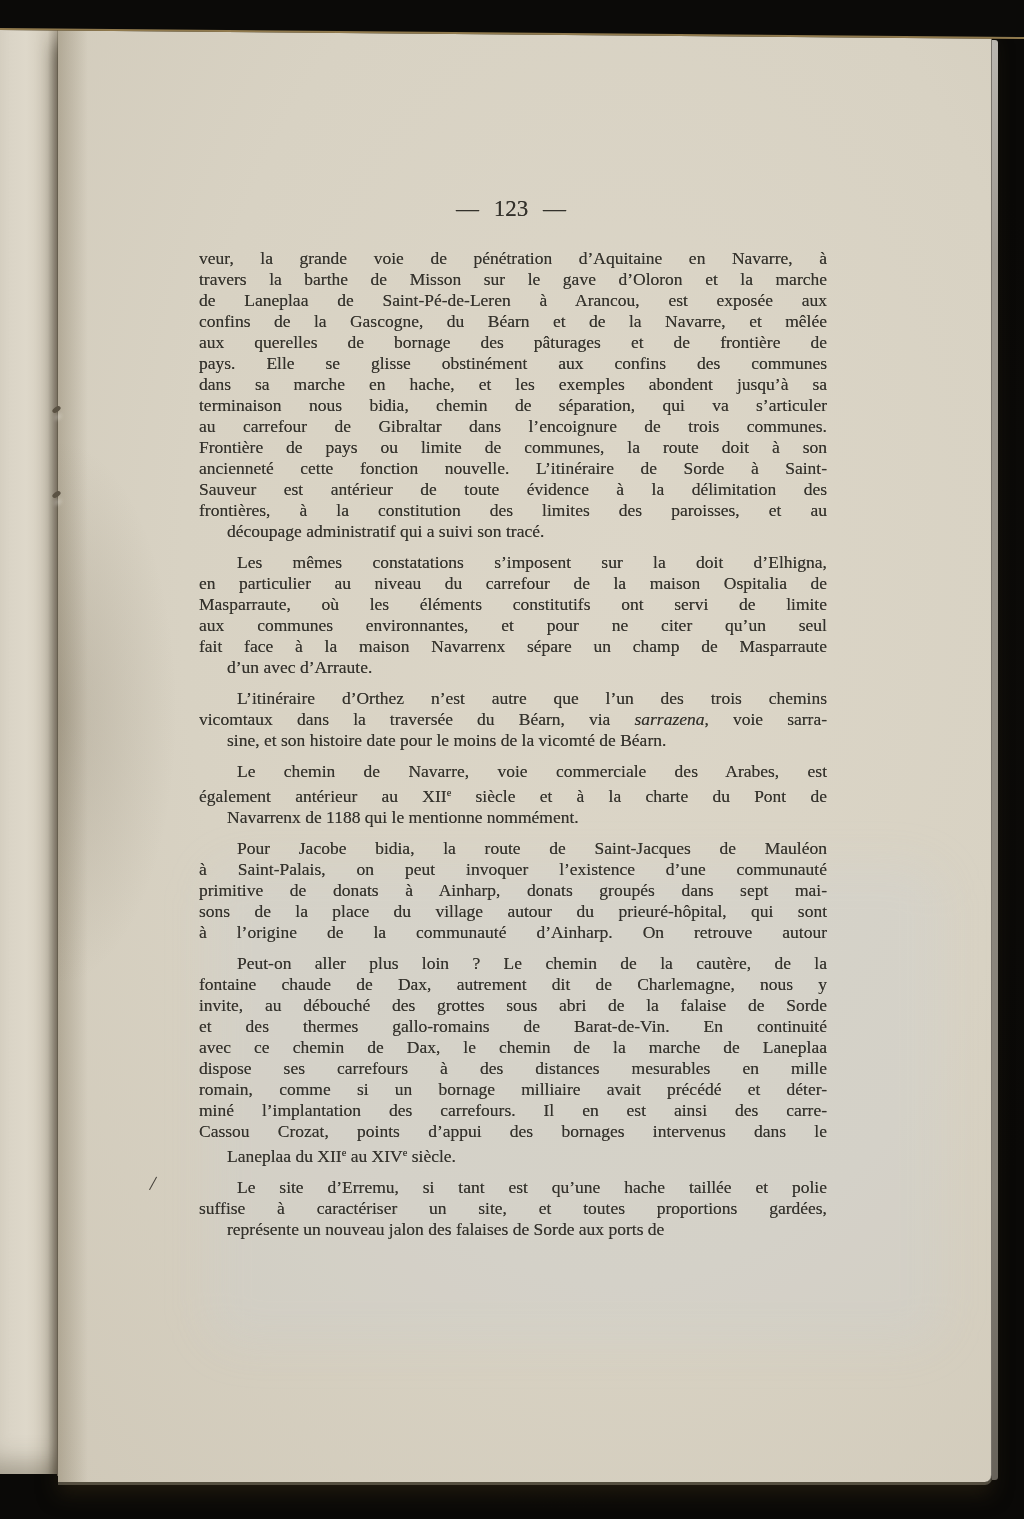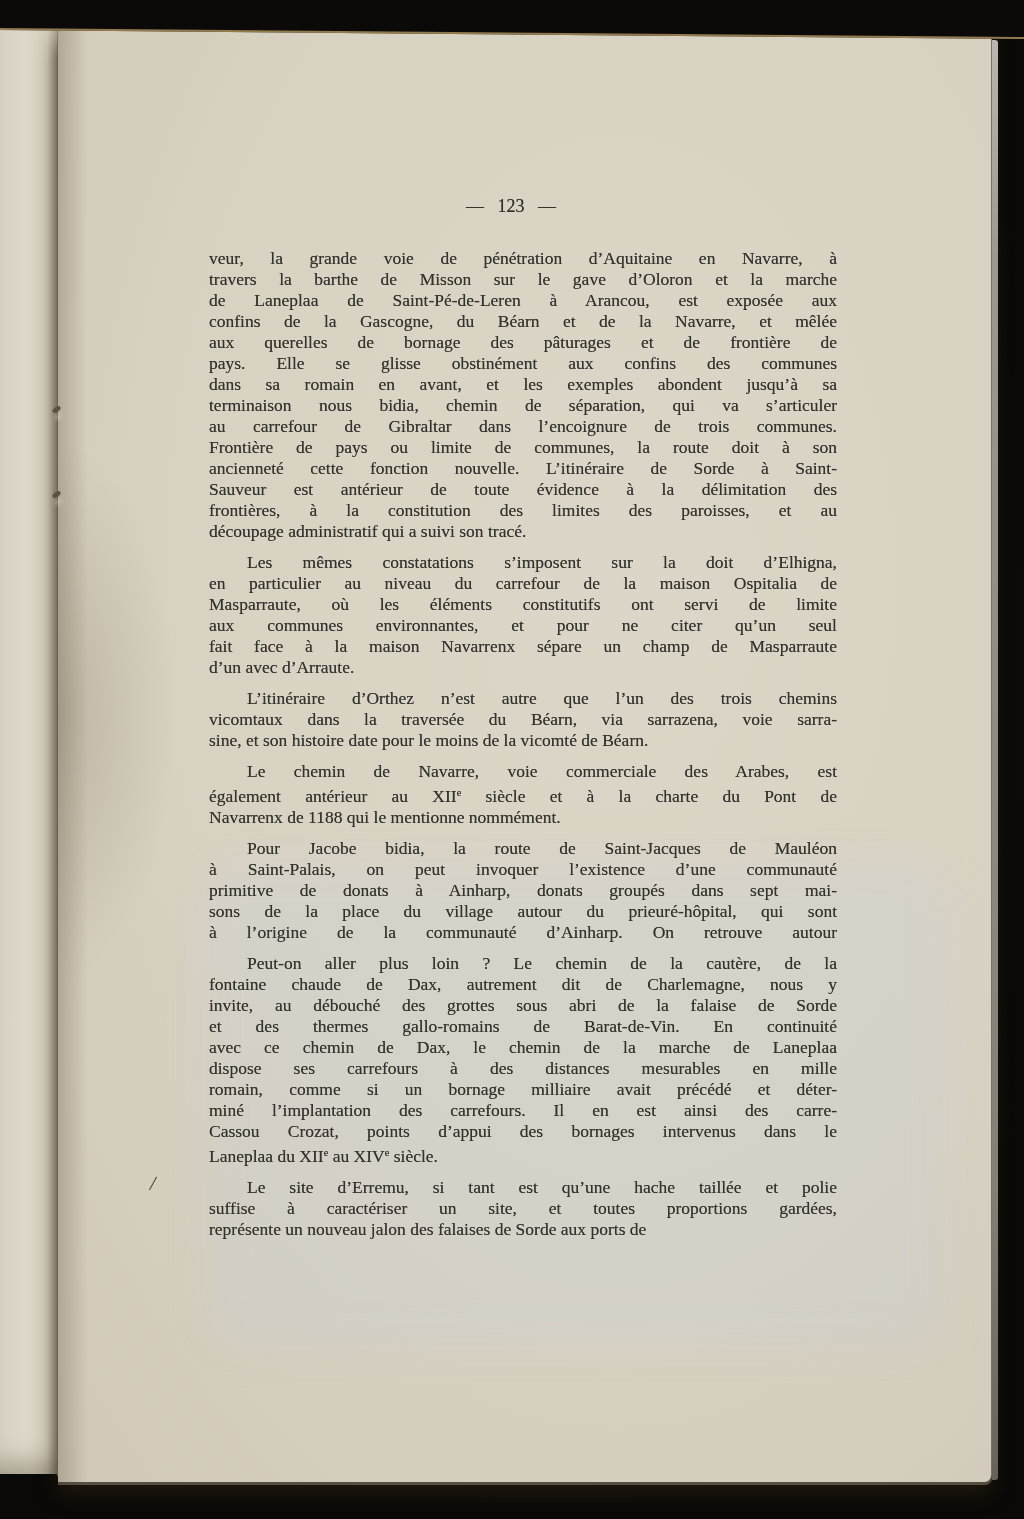--- a/index.html
+++ b/index.html
@@ -66,57 +66,57 @@
 
   
   .margin-mark{
     position:absolute;left:150px;top:1173px;font-size:21px;color:#45403a;
     transform:rotate(10deg);line-height:1;
   }
 
   
   .pagenum{
     position:absolute;left:197px;top:196px;width:628px;
-    text-align:center;font-size:18px;color:#33312b;word-spacing:9px;
+    text-align:center;font-size:23px;color:#33312b;word-spacing:9px;
     text-shadow:0 0 .5px rgba(51,49,43,.7);
   }
   .textblock{
     position:absolute;left:197px;top:248px;width:628px;
     font-size:17.5px;line-height:21px;color:#34322c;
     text-shadow:0 0 .5px rgba(52,50,44,.65);
   }
   .para{margin:0 0 10px 0;}
   .line{text-align:justify;text-align-last:justify;}
-  .line.last{text-align-last:left;}
+  .line.last{text-align-last:left;margin-left:28px;}
   .line.first{text-indent:38px;}
-  .it{}
+  .it{font-style:italic;}
   .sup{font-size:10.5px;vertical-align:6px;}
 </style>
 </head>
 <body>
 
 <div class="scene">
   <div class="left-strip"></div>
   <div class="gutter-line"></div>
 
   <div class="page">
     <div class="wash"></div>
 
     <div class="pagenum" style="position:absolute;left:139px;top:166px;">— 123 —</div>
 
-    <div class="textblock" style="position:absolute;left:151px;top:218px;">
+    <div class="textblock" style="position:absolute;left:141px;top:218px;">
 
       <div class="para">
         <div class="line">veur, la grande voie de pénétration d’Aquitaine en Navarre, à</div>
         <div class="line">travers la barthe de Misson sur le gave d’Oloron et la marche</div>
         <div class="line">de Laneplaa de Saint-Pé-de-Leren à Arancou, est exposée aux</div>
         <div class="line">confins de la Gascogne, du Béarn et de la Navarre, et mêlée</div>
         <div class="line">aux querelles de bornage des pâturages et de frontière de</div>
         <div class="line">pays. Elle se glisse obstinément aux confins des communes</div>
-        <div class="line">dans sa romain en avant, et les exemples abondent jusqu’à sa</div>
+        <div class="line">dans sa marche en hache, et les exemples abondent jusqu’à sa</div>
         <div class="line">terminaison nous bidia, chemin de séparation, qui va s’articuler</div>
         <div class="line">au carrefour de Gibraltar dans l’encoignure de trois communes.</div>
         <div class="line">Frontière de pays ou limite de communes, la route doit à son</div>
         <div class="line">ancienneté cette fonction nouvelle. L’itinéraire de Sorde à Saint-</div>
         <div class="line">Sauveur est antérieur de toute évidence à la délimitation des</div>
         <div class="line">frontières, à la constitution des limites des paroisses, et au</div>
         <div class="line last">découpage administratif qui a suivi son tracé.</div>
       </div>
 
       <div class="para">

